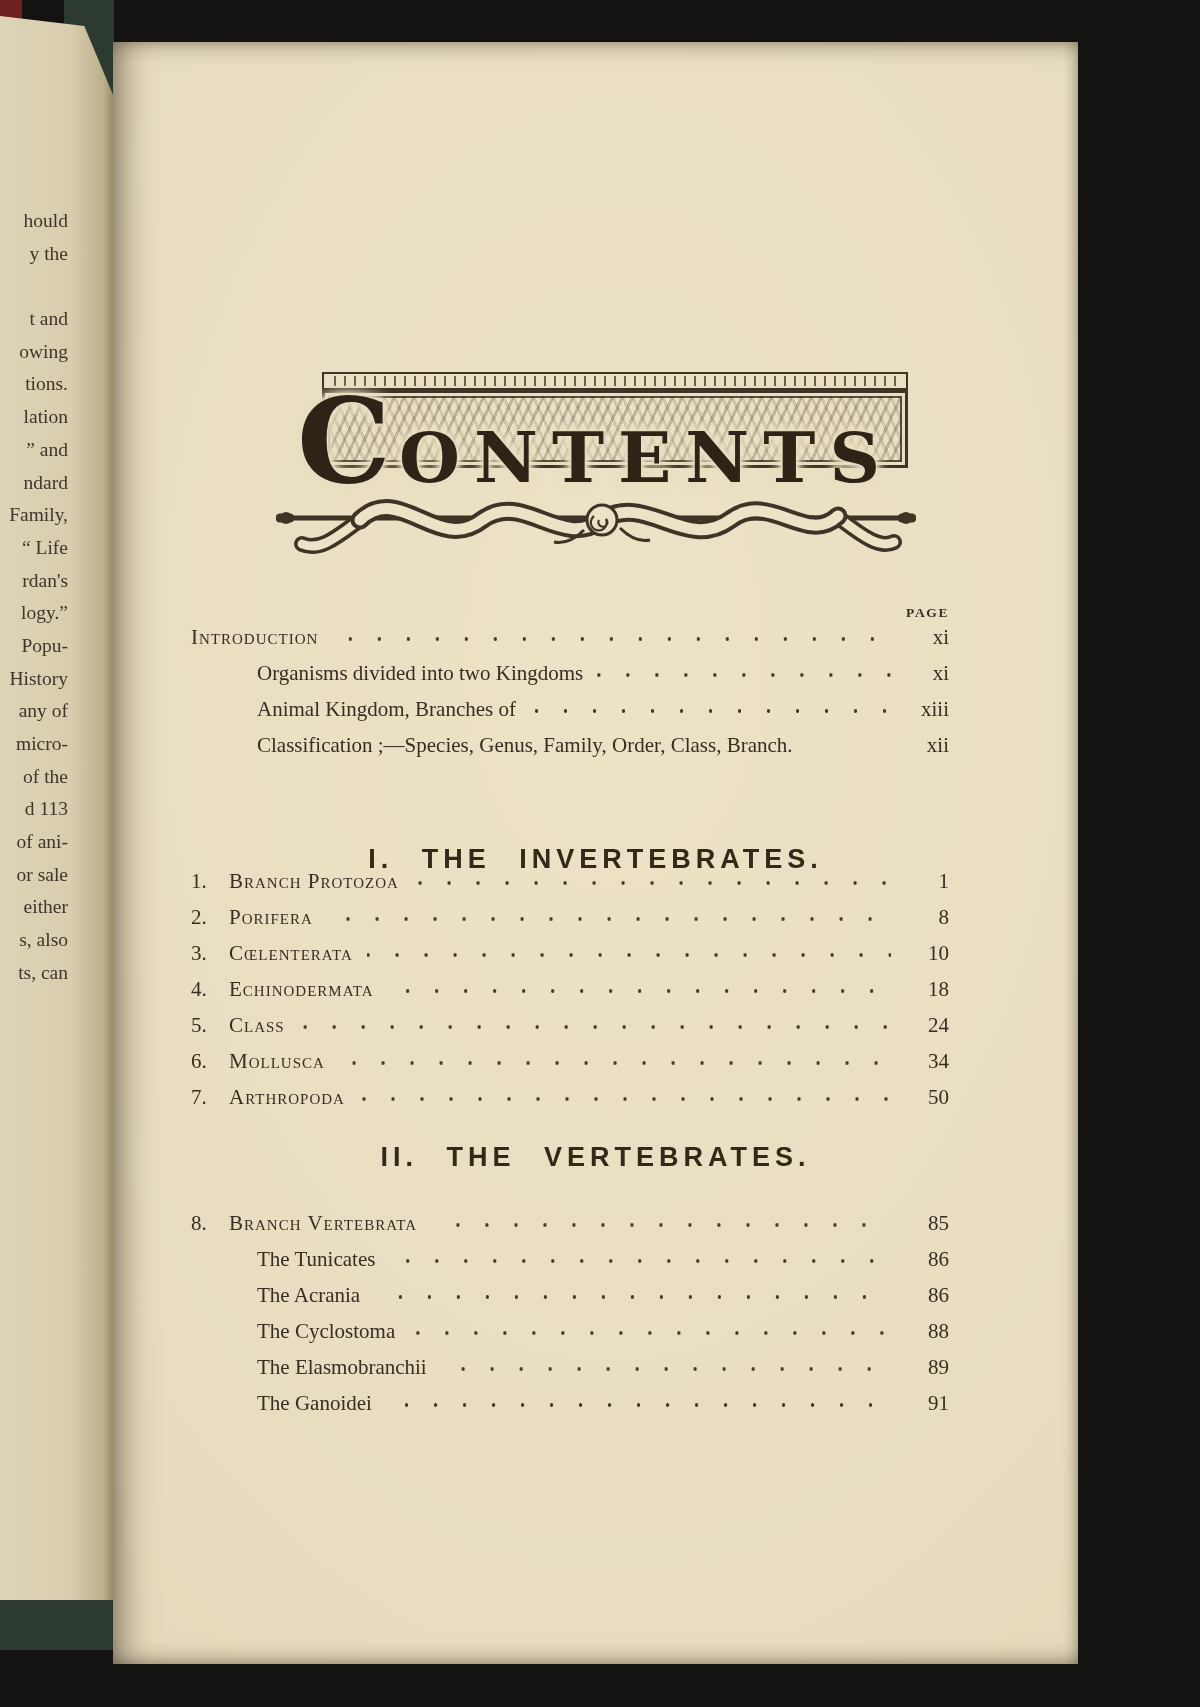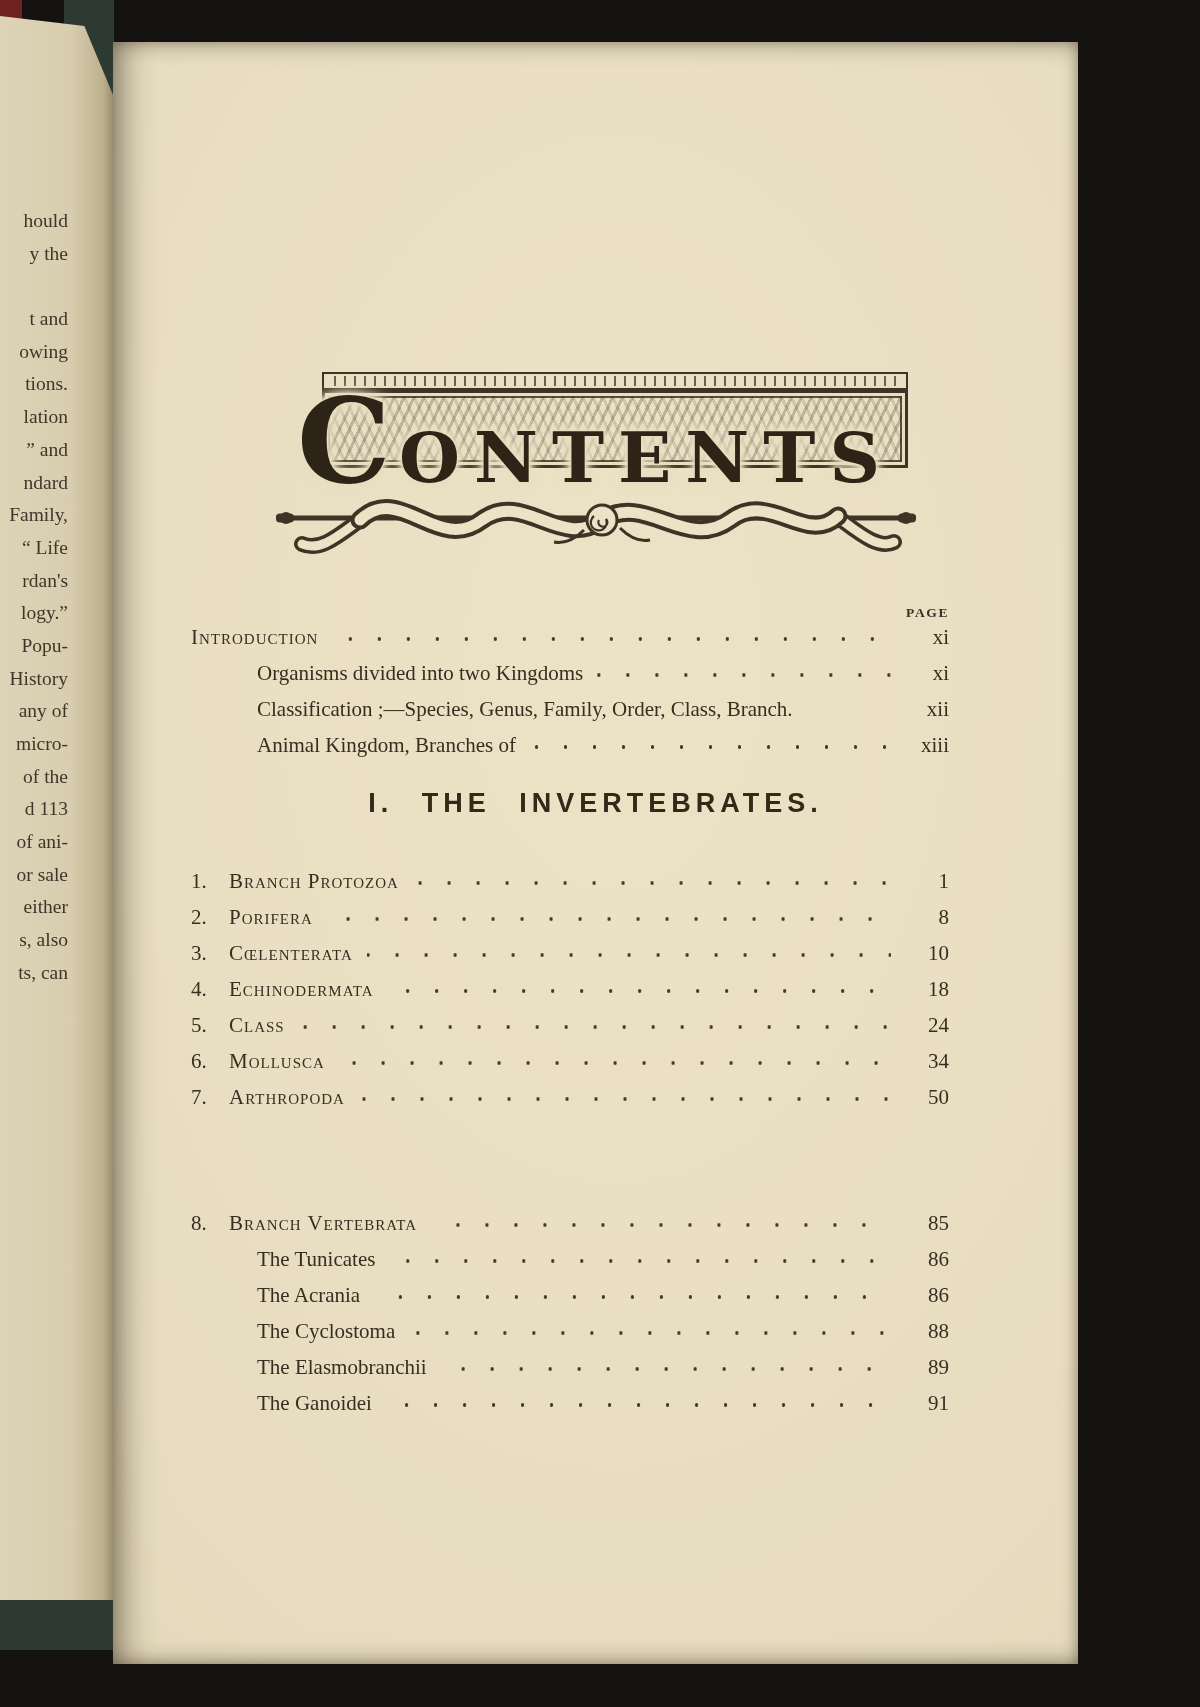--- a/index.html
+++ b/index.html
@@ -80,21 +80,21 @@
     background-size:29px 4px; background-position:center bottom; background-repeat:repeat-x;
   }
   .row.nodots .leader{background:none;}
   .row .pg{min-width:46px; text-align:right; flex:none;}
 
   .sec-head{
     position:absolute; left:0; width:100%; margin:0; text-align:center;
     font-family:"Liberation Sans", sans-serif; font-weight:700;
     font-size:27px; letter-spacing:5px; word-spacing:16px; color:#322919;
   }
-  .sec-head.one{top:746px;}
+  .sec-head.one{top:802px;}
   .sec-head.two{top:1100px;}
 </style>
 </head>
 <body>
 
 <div class="stage">
 
   <div class="cover-maroon"></div>
   <div class="cover-green-top"></div>
   <div class="cover-green-bottom"></div>
@@ -163,30 +163,30 @@
       <div class="row sc">
         <span class="label">Introduction</span>
         <span class="leader"></span>
         <span class="pg">xi</span>
       </div>
       <div class="row indent">
         <span class="label">Organisms divided into two Kingdoms</span>
         <span class="leader"></span>
         <span class="pg">xi</span>
       </div>
+      <div class="row indent">
+        <span class="label">Animal Kingdom, Branches of</span>
+        <span class="leader"></span>
+        <span class="pg">xiii</span>
+      </div>
       <div class="row indent nodots">
         <span class="label">Classification ;—Species, Genus, Family, Order, Class, Branch.</span>
         <span class="leader"></span>
         <span class="pg">xii</span>
       </div>
-      <div class="row indent">
-        <span class="label">Animal Kingdom, Branches of</span>
-        <span class="leader"></span>
-        <span class="pg">xiii</span>
-      </div>
     </div>
 
     <h2 class="sec-head one">I. THE INVERTEBRATES.</h2>
 
     <div class="toc toc-s1">
       <div class="row sc">
         <span class="num">1.</span>
         <span class="label">Branch Protozoa</span>
         <span class="leader"></span>
         <span class="pg">1</span>
@@ -222,20 +222,21 @@
         <span class="pg">34</span>
       </div>
       <div class="row sc">
         <span class="num">7.</span>
         <span class="label">Arthropoda</span>
         <span class="leader"></span>
         <span class="pg">50</span>
       </div>
     </div>
 
+    <h2 class="sec-head two">II. THE VERTEBRATES.</h2>
 
     <div class="toc toc-s2">
       <div class="row sc">
         <span class="num">8.</span>
         <span class="label">Branch Vertebrata</span>
         <span class="leader"></span>
         <span class="pg">85</span>
       </div>
       <div class="row indent">
         <span class="label">The Tunicates</span>

